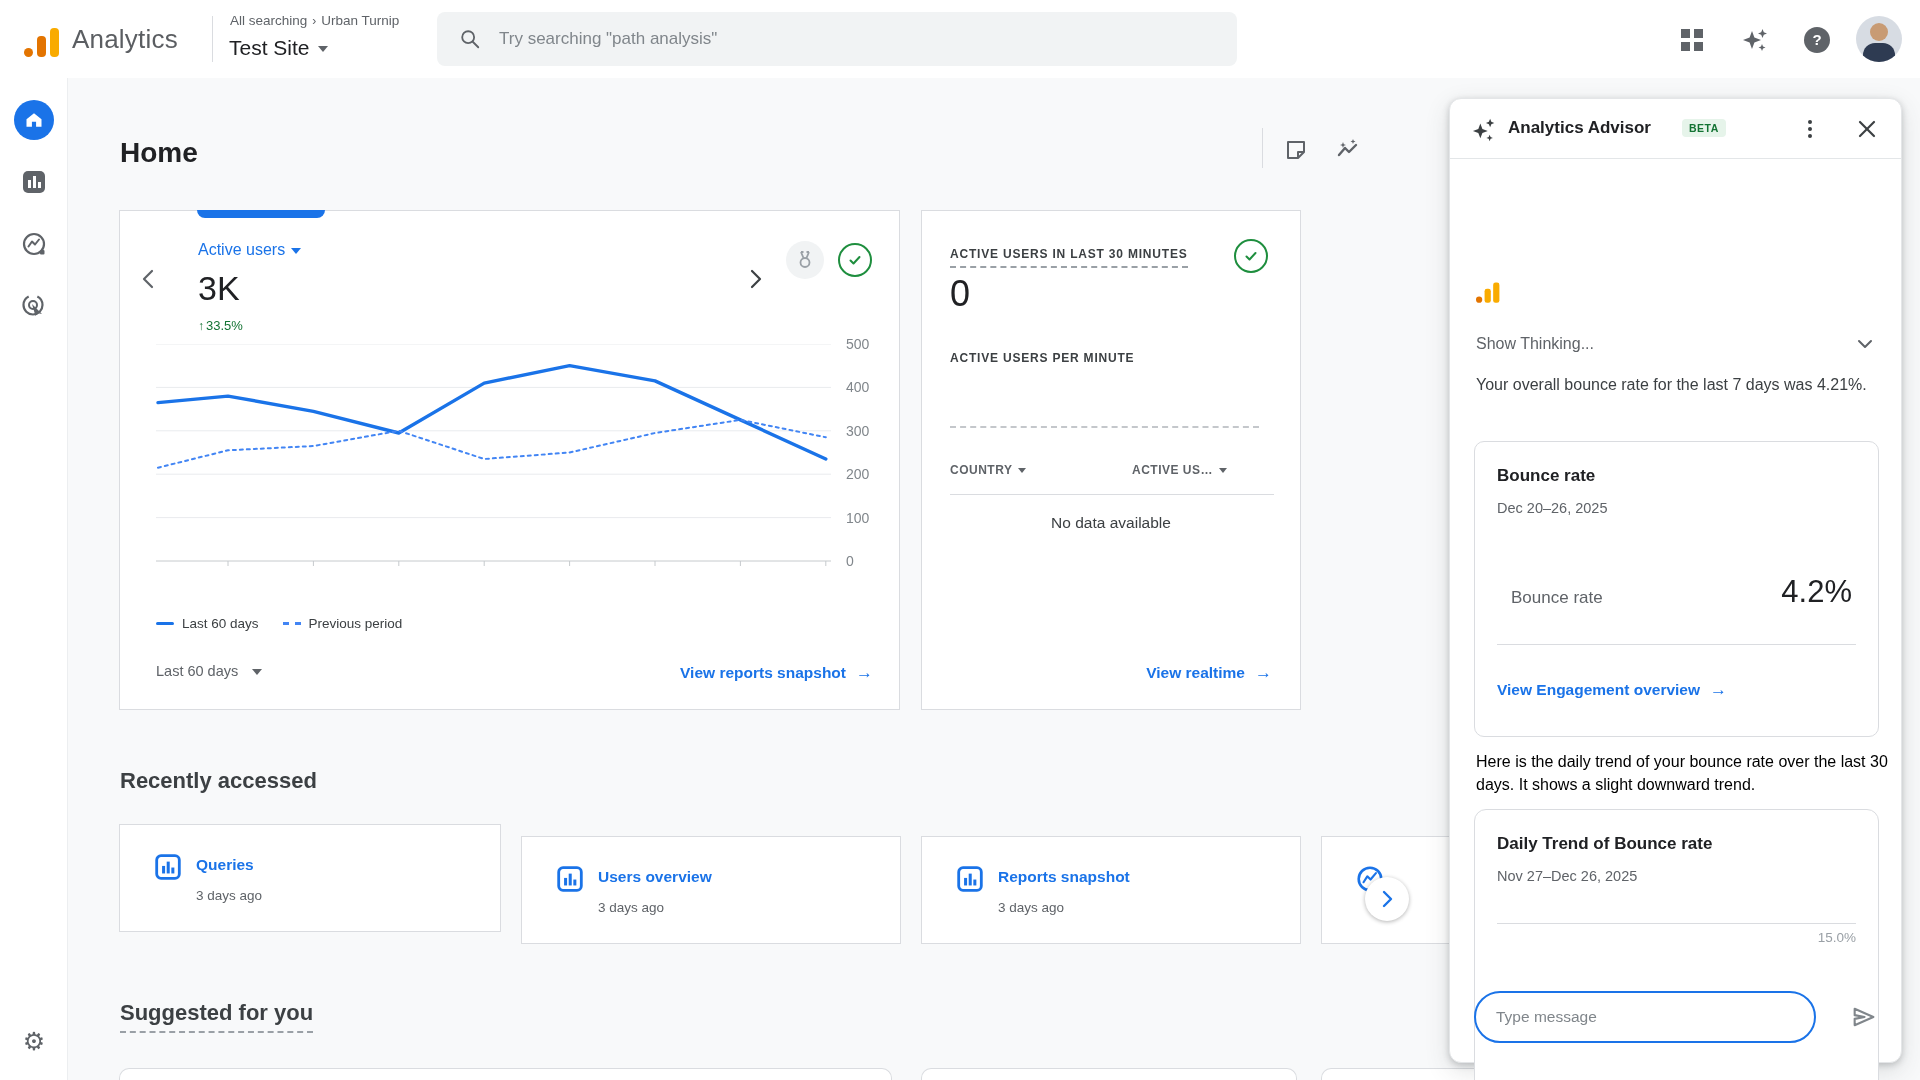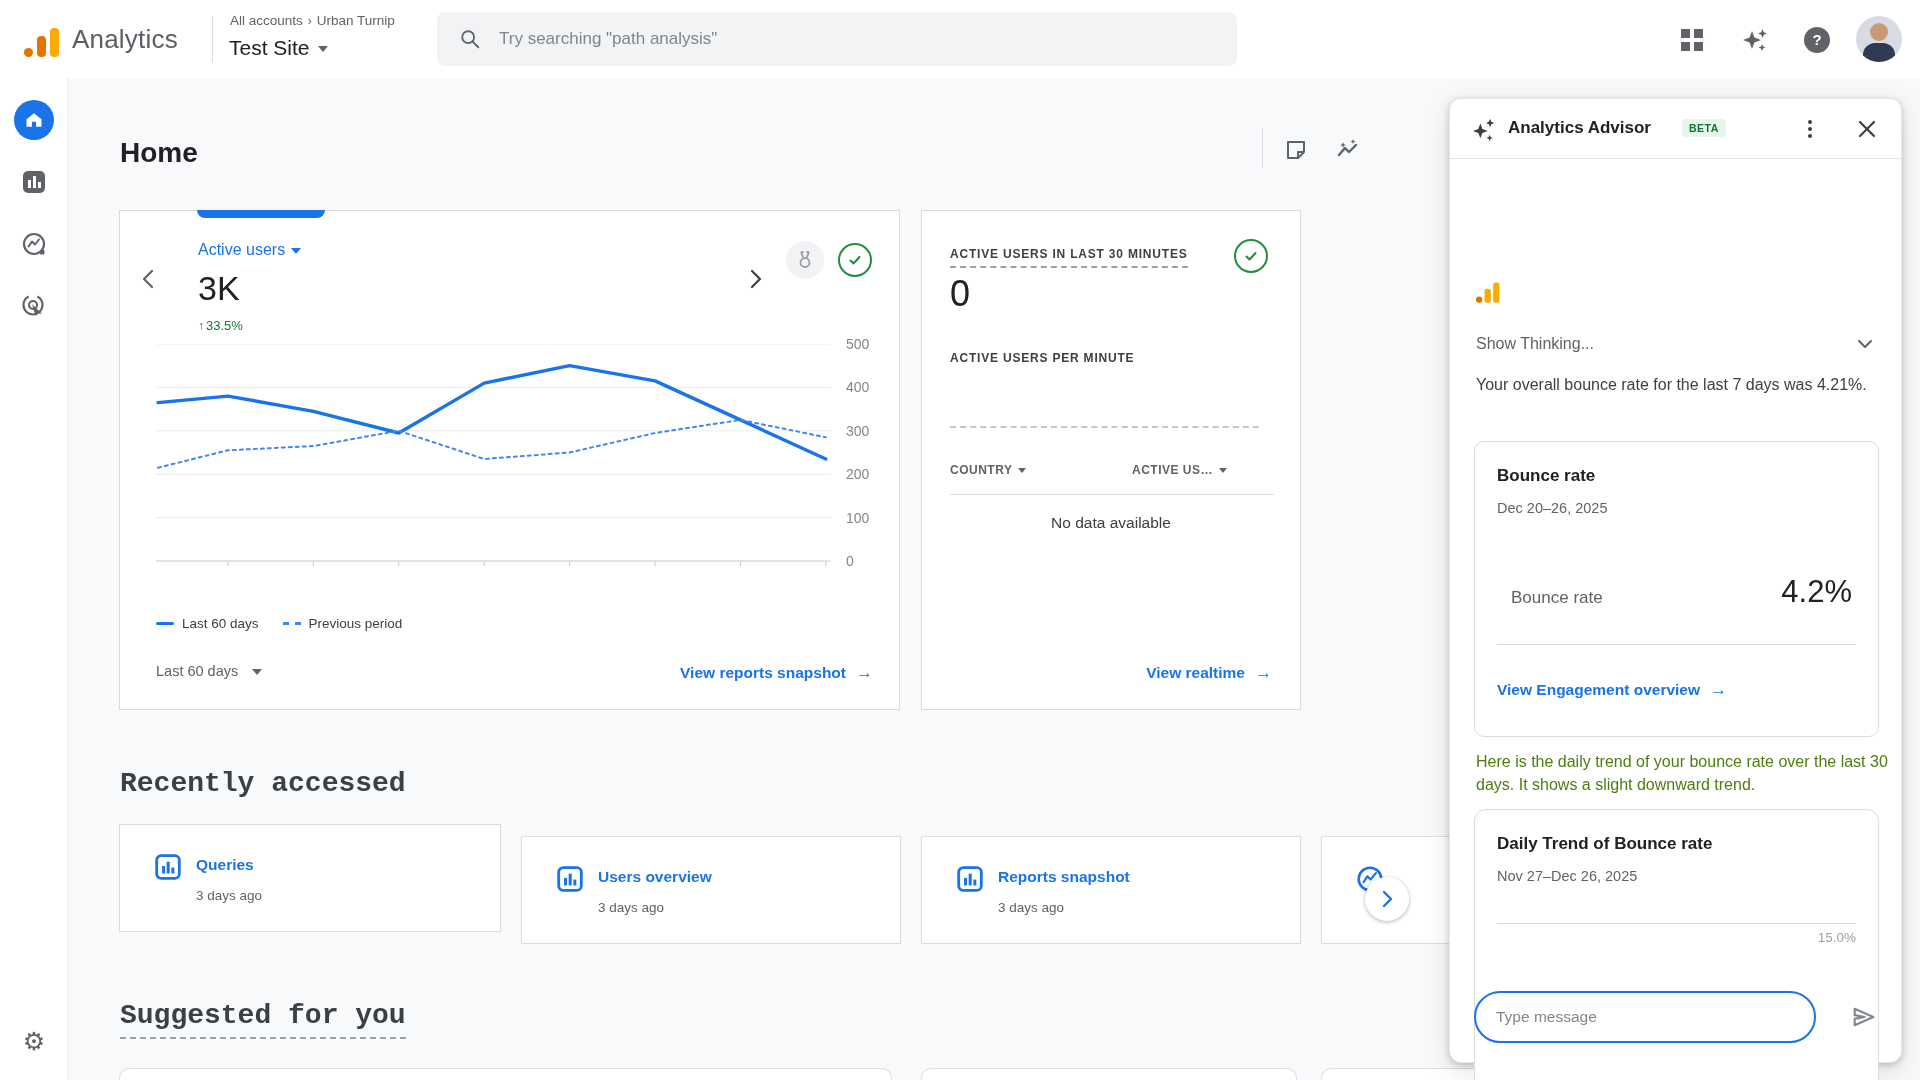--- a/index.html
+++ b/index.html
@@ -33,21 +33,21 @@
   
   .sidebar { position:absolute; left:0; top:78px; width:68px; height:1002px; background:#fff; border-right:1px solid #eceef0; z-index:4; }
   .side-item { position:absolute; left:14px; width:40px; height:40px; display:flex; align-items:center; justify-content:center; cursor:pointer; }
   .home-active { background:#1a73e8; border-radius:50%; }
   .gear { font-size:25px; color:#5f6368; }
 
   
   .page-title { position:absolute; left:120px; top:137px; font-size:28px; color:#202124; }
   .head-divider { position:absolute; left:1262px; top:128px; width:1px; height:40px; background:#dadce0; }
   .head-icon { position:absolute; top:132px; width:36px; height:36px; display:flex; align-items:center; justify-content:center; cursor:pointer; }
-  .section-h { position:absolute; left:120px; font-size:28px; color:#3c4043;font-family:Liberation Mono, monospace; }
+  .section-h { position:absolute; left:120px; font-size:22px; color:#3c4043; }
   .dashed-u { border-bottom:2px dashed #9aa0a6; padding-bottom:6px; }
 
   
   .card { position:absolute; background:#fff; border:1px solid #dadce0; border-radius:0; }
 
   
   .metrics-card { left:119px; top:210px; width:781px; height:500px; }
   .tab-indicator { position:absolute; left:77px; top:-1px; width:128px; height:8px; background:#1a73e8; border-radius:0 0 8px 8px; }
   .m-group { position:absolute; top:30px; width:180px; cursor:pointer; }
   .m-label { font-size:16px; color:#3c4043; }
@@ -110,21 +110,21 @@
   .thinking-chev { position:absolute; right:8px; top:4px; }
   .adv-answer { position:absolute; left:26px; top:214px; width:408px; font-size:16px; line-height:1.45; color:#3c4043; }
   .bounce-card { position:absolute; left:24px; top:282px; width:405px; height:296px; border:1px solid #dadce0; border-radius:10px; background:#fff; }
   .bc-title { position:absolute; left:22px; top:24px; font-size:17px; font-weight:bold; color:#202124; }
   .bc-date { position:absolute; left:22px; top:58px; font-size:14.5px; color:#5f6368; }
   .bc-row-label { position:absolute; left:36px; top:146px; font-size:17px; color:#5f6368; }
   .bc-row-value { position:absolute; right:26px; top:132px; font-size:31px; color:#202124; }
   .bc-divider { position:absolute; left:22px; right:22px; top:202px; border-top:1px solid #dadce0; }
   .bc-link { position:absolute; left:22px; top:238px; font-size:15.5px; font-weight:bold; color:#1a73e8; cursor:pointer; }
   .bc-link .arrow { margin-left:10px; font-size:17px; }
-  .adv-para2 { position:absolute; left:26px; top:592px; width:412px; font-size:16px; line-height:1.42; color:#4d7c0f; }
+  .adv-para2 { position:absolute; left:26px; top:592px; width:412px; font-size:16px; line-height:1.42; color:#000000; }
   .trend-card { position:absolute; left:24px; top:650px; width:405px; height:300px; border:1px solid #dadce0; border-radius:12px; background:#fff; }
   .tc-title { position:absolute; left:22px; top:24px; font-size:17px; font-weight:bold; color:#202124; }
   .tc-date { position:absolute; left:22px; top:58px; font-size:14.5px; color:#5f6368; }
   .tc-topline { position:absolute; left:22px; right:22px; top:113px; border-top:1px solid #dadce0; }
   .tc-ymax { position:absolute; right:22px; top:120px; font-size:13.5px; color:#9aa0a6; }
   .adv-input { position:absolute; left:24px; top:832px; width:342px; height:52px; }
   .adv-input input { width:100%; height:100%; border:2px solid #1a73e8; border-radius:26px; background:#fff; outline:none; padding:0 20px; font-size:15.5px; color:#202124; font-family:"Liberation Sans",sans-serif; }
   .adv-input input::placeholder { color:#80868b; }
   .send-btn { position:absolute; left:396px; top:840px; width:36px; height:36px; display:flex; align-items:center; justify-content:center; cursor:pointer; }
 </style>
@@ -135,21 +135,21 @@
 
   <header class="topbar">
     <div class="ga-logo">
       <span class="dot"></span>
         <span class="mid"></span>
         <span class="tall"></span>
     </div>
     <div class="brand">Analytics</div>
     <div class="tb-divider"></div>
     <div class="crumbs">
-      <span>All accounts</span><span class="sep">›</span><span>Urban Turnip</span>
+      <span>All searching</span><span class="sep">›</span><span>Urban Turnip</span>
     </div>
     <div class="property">
       <span>Test Site</span><span class="caret"></span>
     </div>
     <div class="searchbox">
       <svg width="22" height="22" viewBox="0 0 24 24">
           <circle cx="10" cy="10" r="6.5" fill="none" stroke="#5f6368" stroke-width="2"></circle>
           <line x1="15" y1="15" x2="21" y2="21" stroke="#5f6368" stroke-width="2" stroke-linecap="round"></line>
         </svg>
       <input type="text" placeholder="Try searching &quot;path analysis&quot;" style="">

